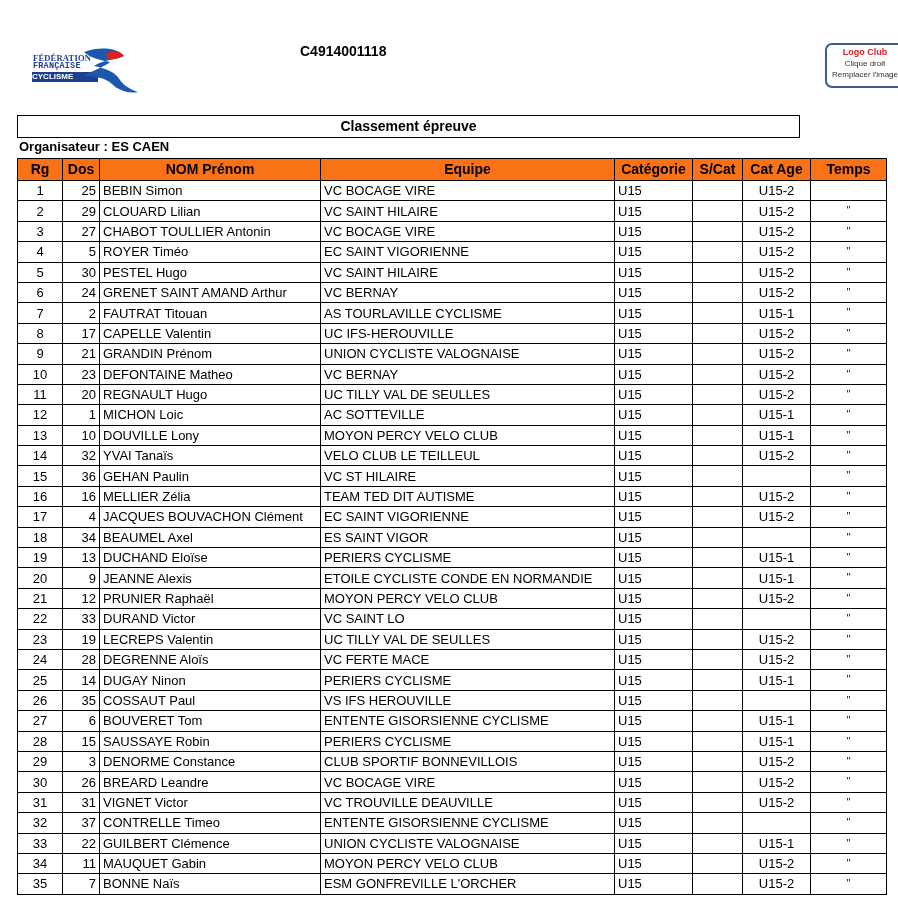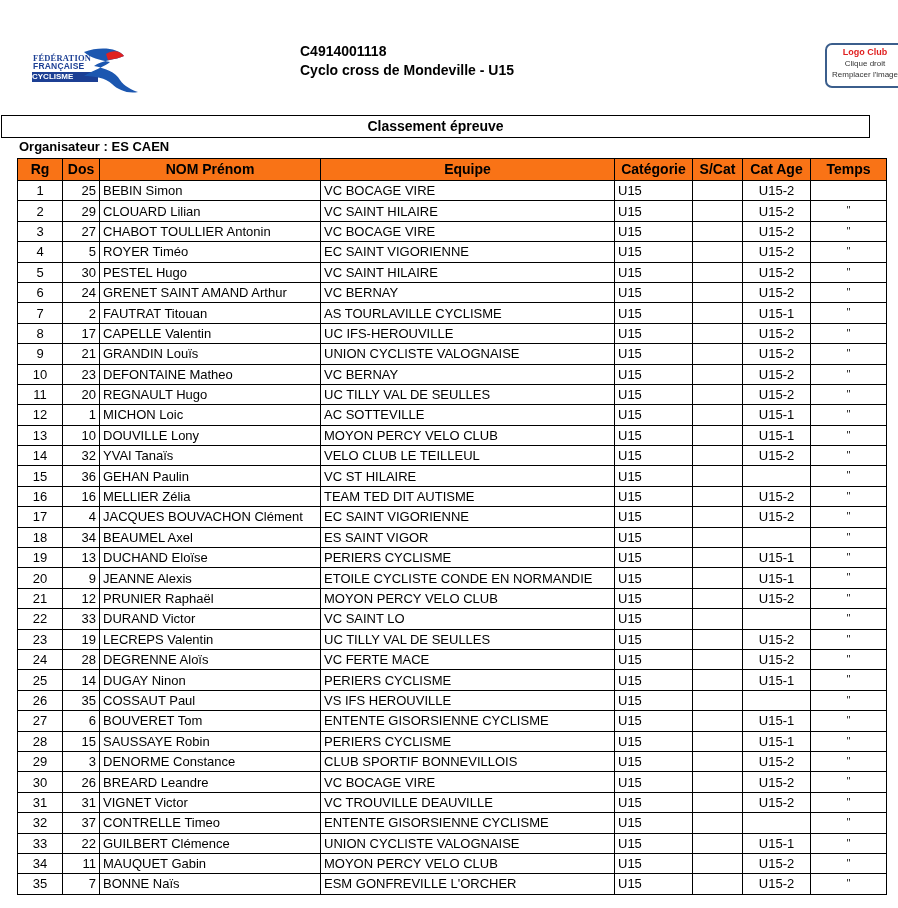--- a/index.html
+++ b/index.html
@@ -1,28 +1,28 @@
 <!DOCTYPE html>
 <html><head>
 <meta charset="utf-8">
 <style>
   html, body { margin:0; padding:0; background:#ffffff; }
   body { width:898px; height:908px; position:relative; overflow:hidden;
          font-family:"Liberation Sans", sans-serif; color:#000; }
   .logo-ffc { position:absolute; left:30px; top:46px; width:112px; height:50px; }
   .logo-ffc .t1, .logo-ffc .t2 { position:absolute; left:3px; font-size:8.5px; font-weight:bold; color:#1c3f94; letter-spacing:0.2px; line-height:9px; }
   .logo-ffc .t1 { top:8px;font-family:Liberation Serif, serif; }
-  .logo-ffc .t2 { top:16px; }
+  .logo-ffc .t2 { top:16px;font-family:Liberation Mono, monospace; }
   .logo-ffc .band { position:absolute; left:2px; top:26px; width:66px; height:10px; background:#1c3f94; color:#fff; font-size:8px; font-weight:bold; line-height:10px; padding-left:0; box-sizing:border-box; }
   .logo-ffc svg { position:absolute; left:50px; top:0; }
   .header-title { position:absolute; left:300px; width:300px; top:42px; font-weight:bold; font-size:14px; line-height:19px; }
   .logo-club { position:absolute; left:825px; top:43px; width:80px; height:45px; border:2px solid #3b5e8c; border-radius:7px; box-sizing:border-box; font-size:8px; text-align:center; line-height:11px; padding-top:2px; overflow:hidden; white-space:nowrap; }
   .logo-club .c1 { color:#e02020; font-weight:bold; font-size:9px; }
   .logo-club .c2, .logo-club .c3 { color:#333; }
-  .classement-box { position:absolute; left:1px; top:115px; width:869px; height:23px; border:1px solid #000; box-sizing:border-box; text-align:center; font-weight:bold; font-size:14px; line-height:21px; }
+  .classement-box { position:absolute; left:17px; top:115px; width:783px; height:23px; border:1px solid #000; box-sizing:border-box; text-align:center; font-weight:bold; font-size:14px; line-height:21px; }
   .organisateur { position:absolute; left:19px; top:139px; font-weight:bold; font-size:13px; line-height:16px; }
   table.results { position:absolute; left:17px; top:158px; border-collapse:collapse; table-layout:fixed; font-size:13px; }
   table.results th, table.results td { border:1px solid #000; padding:0 3px; height:19.4px; line-height:19px; white-space:nowrap; overflow:hidden; }
   table.results th { background:#f97316; font-weight:bold; font-size:14px; height:21px; text-align:center; }
   td.c { text-align:center; }
   td.l { text-align:left; }
   td.dos { text-align:right; padding-right:8px; }
   td.temps { text-align:center; font-size:10px; vertical-align:top; line-height:14px; }
 </style>
 </head>
@@ -33,21 +33,20 @@
   <span class="t2">FRANÇAISE</span>
   <div class="band"><span>CYCLISME</span></div>
   <svg width="62" height="50" viewBox="0 0 62 50">
     <path d="M4 6 C20 0, 38 2, 44 10 C36 14, 22 14, 14 20 C24 22, 36 26, 40 34 C44 40, 52 44, 58 46 C48 48, 38 44, 32 38 C26 32, 14 30, 4 30 C14 24, 26 20, 30 16 C20 14, 10 12, 4 6 Z" fill="#1c57b0"></path>
     <path d="M26 8 C32 4, 40 4, 44 10 C40 12, 34 13, 28 14 Z" fill="#e02020"></path>
   </svg>
 </div>
 
 <div class="header-title">
   <div>C4914001118</div>
-  <div>Cyclo cross de Mondeville - U15</div>
 </div>
 
 <div class="logo-club">
   <div class="c1">Logo Club</div>
   <div class="c2">Clique droit</div>
   <div class="c3">Remplacer l'image</div>
 </div>
 
 <div class="classement-box">Classement épreuve</div>
 <div class="organisateur">Organisateur : ES CAEN</div>
@@ -152,21 +151,21 @@
         <td class="l">CAPELLE Valentin</td>
         <td class="l">UC IFS-HEROUVILLE</td>
         <td class="l">U15</td>
         <td class="c"></td>
         <td class="c">U15-2</td>
         <td class="temps">"</td>
       </tr>
       <tr>
         <td class="c">9</td>
         <td class="dos">21</td>
-        <td class="l">GRANDIN Louïs</td>
+        <td class="l">GRANDIN Prénom</td>
         <td class="l">UNION CYCLISTE VALOGNAISE</td>
         <td class="l">U15</td>
         <td class="c"></td>
         <td class="c">U15-2</td>
         <td class="temps">"</td>
       </tr>
       <tr>
         <td class="c">10</td>
         <td class="dos">23</td>
         <td class="l">DEFONTAINE Matheo</td>

